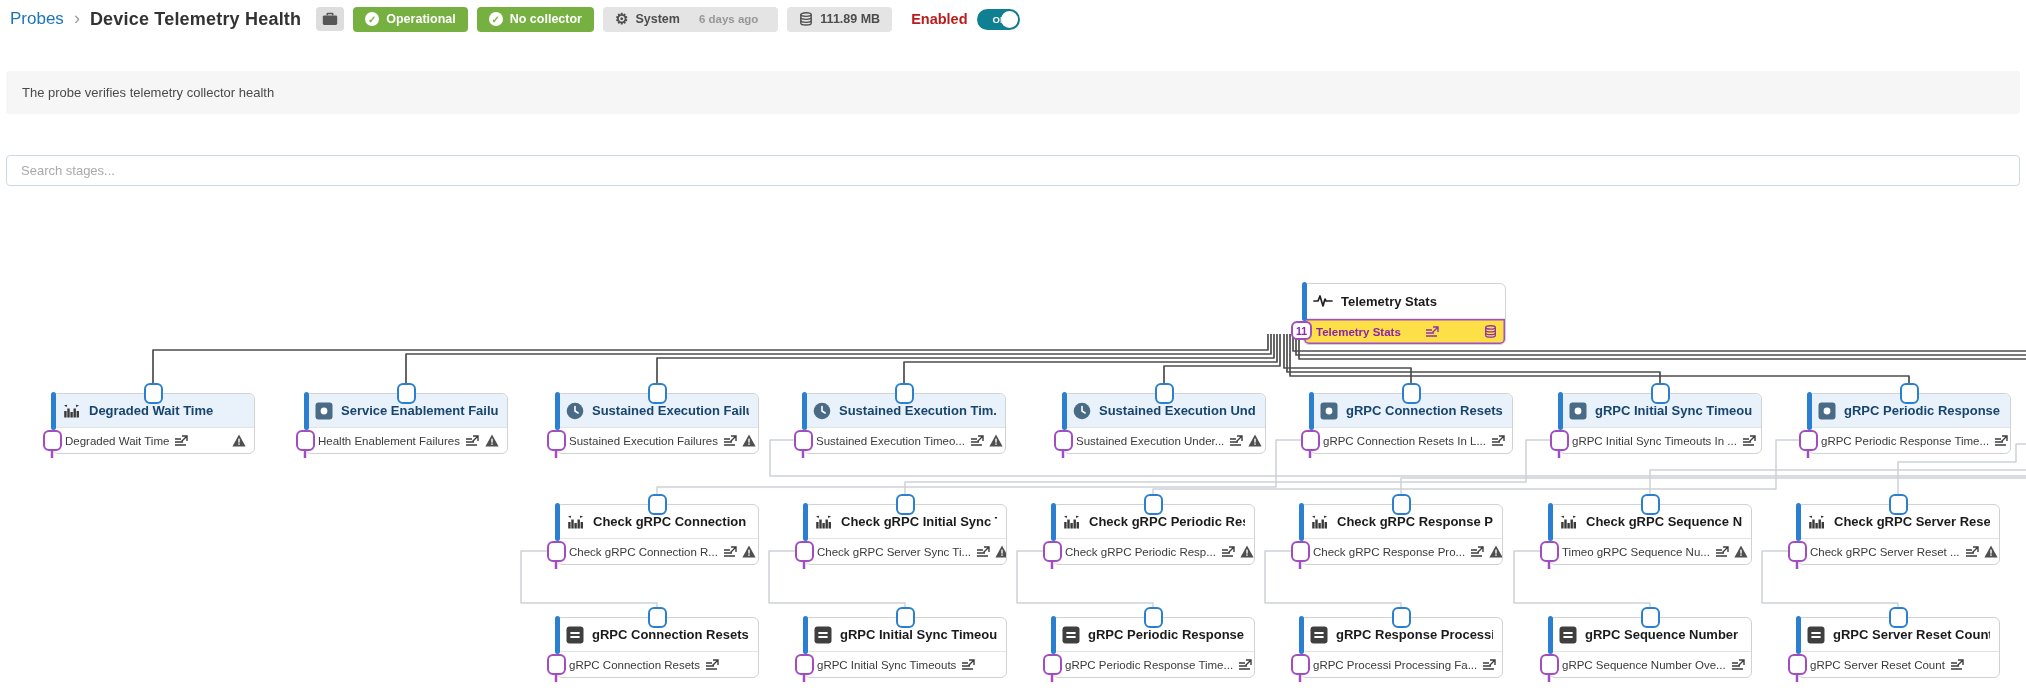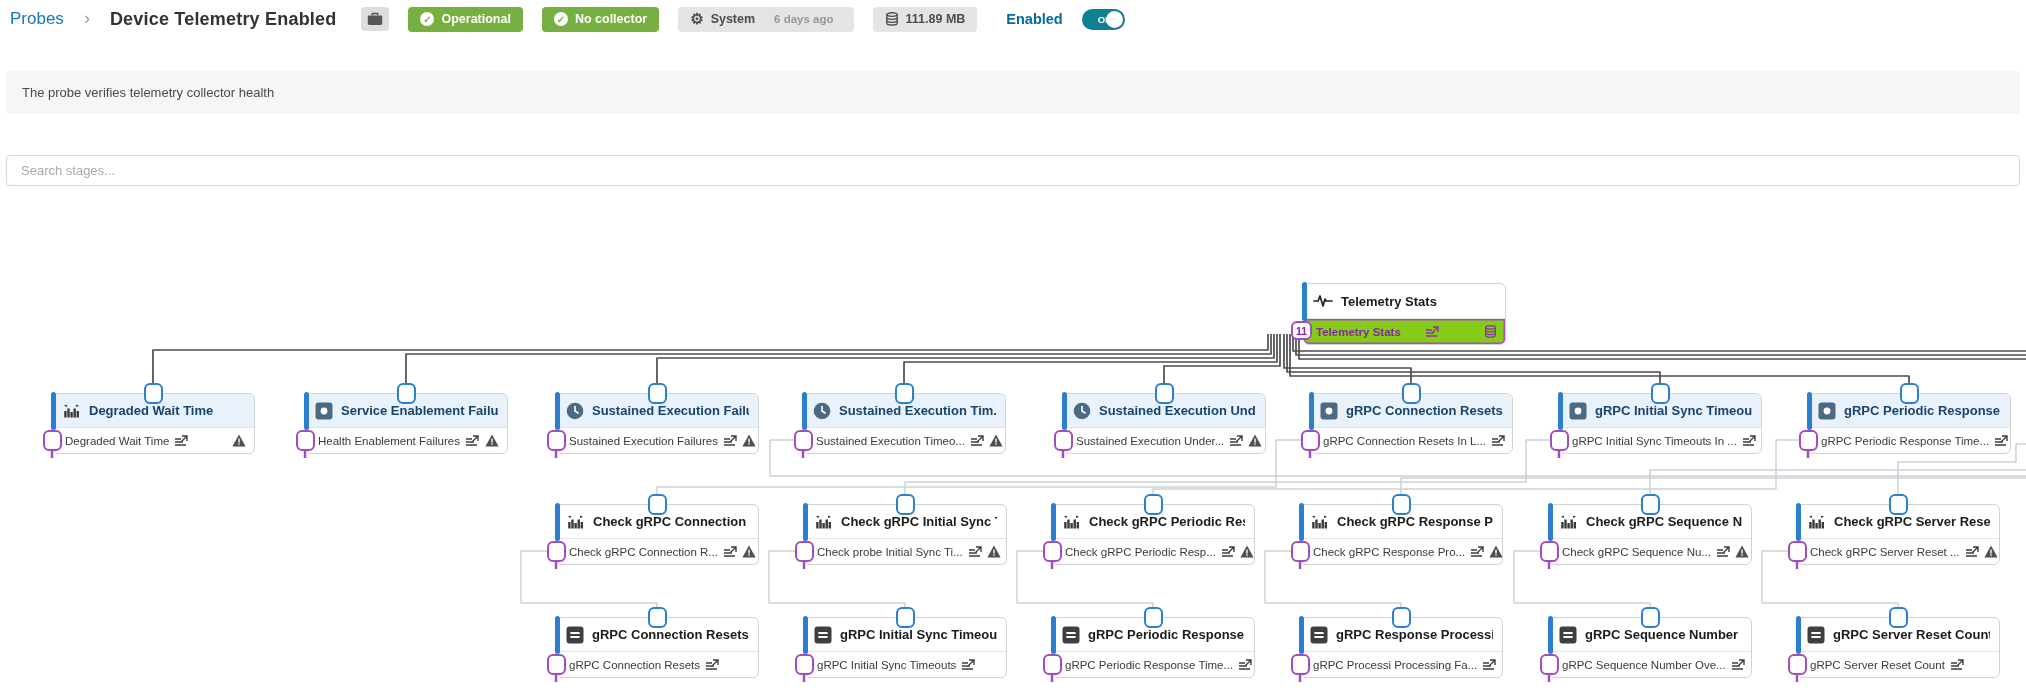--- a/index.html
+++ b/index.html
@@ -1,35 +1,35 @@
 <!DOCTYPE html>
 <html><head>
 <meta charset="utf-8">
 <style>
   * { margin:0; padding:0; box-sizing:border-box; }
   html,body { width:2026px; height:696px; overflow:hidden; background:#fff;
     font-family:"Liberation Sans", sans-serif; }
 
   
-  .topbar { display:flex; align-items:center; height:38px; padding:0 10px; gap:19px; }
+  .topbar { display:flex; align-items:center; height:38px; padding:0 10px; gap:9px; }
   .crumb-link { color:#1b75bc; font-size:17px; text-decoration:none; cursor:pointer; }
   .crumb-sep { color:#9a9a9a; font-size:18px; margin:0 1px 2px 1px; }
   .page-title { color:#333; font-size:18px; font-weight:bold; letter-spacing:.2px; }
   .icon-btn { width:28px; height:24px; background:#ddd; border:none; border-radius:4px;
     display:inline-flex; align-items:center; justify-content:center; cursor:pointer; margin-left:6px;}
   .badge { display:inline-flex; align-items:center; gap:7px; height:25px; padding:0 12px;
     border-radius:4px; font-size:12.5px; font-weight:bold; white-space:nowrap; }
   .badge.green { background:#76b041; color:#fff; }
   .badge.gray  { background:#e4e4e4; color:#4c4c4c; }
   .badge .chk { width:14px; height:14px; background:#fff; border-radius:50%;
     display:inline-flex; align-items:center; justify-content:center;
     color:#76b041; font-size:10px; font-weight:bold; }
   .badge .sub { color:#979797; font-weight:bold; }
   .gear { font-size:15px; color:#4f4f4f; }
-  .enabled-lbl { font-size:14.5px; font-weight:bold; color:#0369a1; margin-left:10px; }
+  .enabled-lbl { font-size:14.5px; font-weight:bold; color:#b91c1c; margin-left:10px; }
   .toggle { width:43px; height:21px; background:#0f7f92; border-radius:11px; position:relative;
     display:inline-flex; align-items:center; cursor:pointer; }
   .toggle .on { color:#fff; font-size:9.5px; font-weight:bold; margin-left:16px; }
   .toggle .knob { position:absolute; right:2px; top:2px; width:17px; height:17px;
     background:#fff; border-radius:50%; box-shadow:0 0 1px rgba(0,0,0,.4); }
 
   
   .desc { margin:33px 6px 0 6px; height:43px; background:#f6f6f6; border-radius:3px;
     display:flex; align-items:center; padding:0 16px; font-size:13px; color:#4a4a4a; }
   .search { margin:41px 6px 0 6px; }
@@ -45,40 +45,40 @@
     border-radius:6px; cursor:pointer; }
   .accent { position:absolute; left:-2px; top:-2px; width:5px; border-radius:3px; background:#2b7fd0; }
   .hdr { display:flex; align-items:center; gap:8px; height:34px; padding:0 9px;
     border-bottom:1px solid #e3e3e3; border-radius:6px 6px 0 0; overflow:hidden; }
   .hdr .ttl { font-size:13px; font-weight:bold; color:#1b1b1b; white-space:nowrap; overflow:hidden; }
   .card.r2 .hdr { background:#e9f1fa; }
   .card.r2 .hdr .ttl { color:#17456e; }
   .sub { display:flex; align-items:center; gap:5px; height:25px; padding:0 8px 0 12px;
     font-size:11.5px; color:#3a3a3a; white-space:nowrap; overflow:hidden; border-radius:0 0 6px 6px; }
   .card.root .hdr { height:35px; }
-  .card.root .sub { background:#84cc16; box-shadow:0 0 0 1.5px #a64cc8 inset; color:#8e24aa;
+  .card.root .sub { background:#fde047; box-shadow:0 0 0 1.5px #a64cc8 inset; color:#8e24aa;
     font-weight:bold; border-radius:0 0 5px 5px;gap:24px; }
   .warn { margin-left:auto; display:inline-flex; }
   .rightic { margin-left:auto; display:inline-flex; }
 
   .port { position:absolute; width:19px; height:21px; background:#fff; border-radius:6px; }
   .port.top { border:2.5px solid #2b7fd0; left:calc(50% - 10px); top:-11px; }
   .port.left { border:2.5px solid #a14cc0; left:-10px; }
   .port.badge11 { border:2px solid #a14cc0; left:-13px; width:auto; min-width:21px; height:19px;
     display:flex; align-items:center; justify-content:center; font-size:10.5px; font-weight:bold;
     color:#8e24aa; padding:0 3px; }
   .ic { display:inline-flex; flex:none; }
 </style>
 </head>
 <body>
 
 <div class="topbar">
   <a class="crumb-link">Probes</a>
   <span class="crumb-sep">›</span>
-  <span class="page-title">Device Telemetry Enabled</span>
+  <span class="page-title">Device Telemetry Health</span>
   <button class="icon-btn">
     <span class="ic">
       <svg width="16" height="14" viewBox="0 0 16 14">
           <path fill="#565656" d="M5.5 0.8h5a1 1 0 0 1 1 1v1.4h-1.6v-1h-3.8v1H4.5V1.8a1 1 0 0 1 1-1z"></path>
           <rect x="0.8" y="3.4" width="14.4" height="9.6" rx="1.4" fill="#565656"></rect>
         </svg>
     </span>
   </button>
   <span class="badge green">
     <span class="chk">✓</span>
@@ -464,21 +464,21 @@
             <rect x="5.3" y="5.5" width="2.4" height="9"></rect>
             <rect x="8.4" y="9" width="2.4" height="5.5"></rect>
             <rect x="11.5" y="5.5" width="2.4" height="9"></rect>
             <rect x="14.6" y="8" width="2.4" height="6.5"></rect>
           </svg>
         </span>
           <span class="ttl">Check gRPC Initial Sync T...</span>
         </div>
       <div class="sub">
         <div class="port left" style="top:36px"></div>
-        <span class="mtx">Check probe Initial Sync Ti...</span>
+        <span class="mtx">Check gRPC Server Sync Ti...</span>
         <span class="ic">
           <svg width="14" height="13" viewBox="0 0 14 13" fill="none" stroke="#3d3d3d" stroke-width="1.4">
             <path d="M1 5h6M1 8h8M1 11h11"></path>
             <path d="M8 2h5v5M13 2 7.5 7.5"></path>
           </svg>
         </span>
         <span class="warn">
           <svg width="14" height="13" viewBox="0 0 14 13">
             <path d="M7 0.6 13.6 12.4H0.4Z" fill="#4f4f4f"></path>
             <rect x="6.3" y="4.6" width="1.4" height="4" fill="#fff"></rect>
@@ -569,21 +569,21 @@
             <rect x="5.3" y="5.5" width="2.4" height="9"></rect>
             <rect x="8.4" y="9" width="2.4" height="5.5"></rect>
             <rect x="11.5" y="5.5" width="2.4" height="9"></rect>
             <rect x="14.6" y="8" width="2.4" height="6.5"></rect>
           </svg>
         </span>
           <span class="ttl">Check gRPC Sequence N...</span>
         </div>
       <div class="sub">
         <div class="port left" style="top:36px"></div>
-        <span class="mtx">Check gRPC Sequence Nu...</span>
+        <span class="mtx">Timeo gRPC Sequence Nu...</span>
         <span class="ic">
           <svg width="14" height="13" viewBox="0 0 14 13" fill="none" stroke="#3d3d3d" stroke-width="1.4">
             <path d="M1 5h6M1 8h8M1 11h11"></path>
             <path d="M8 2h5v5M13 2 7.5 7.5"></path>
           </svg>
         </span>
         <span class="warn">
           <svg width="14" height="13" viewBox="0 0 14 13">
             <path d="M7 0.6 13.6 12.4H0.4Z" fill="#4f4f4f"></path>
             <rect x="6.3" y="4.6" width="1.4" height="4" fill="#fff"></rect>

